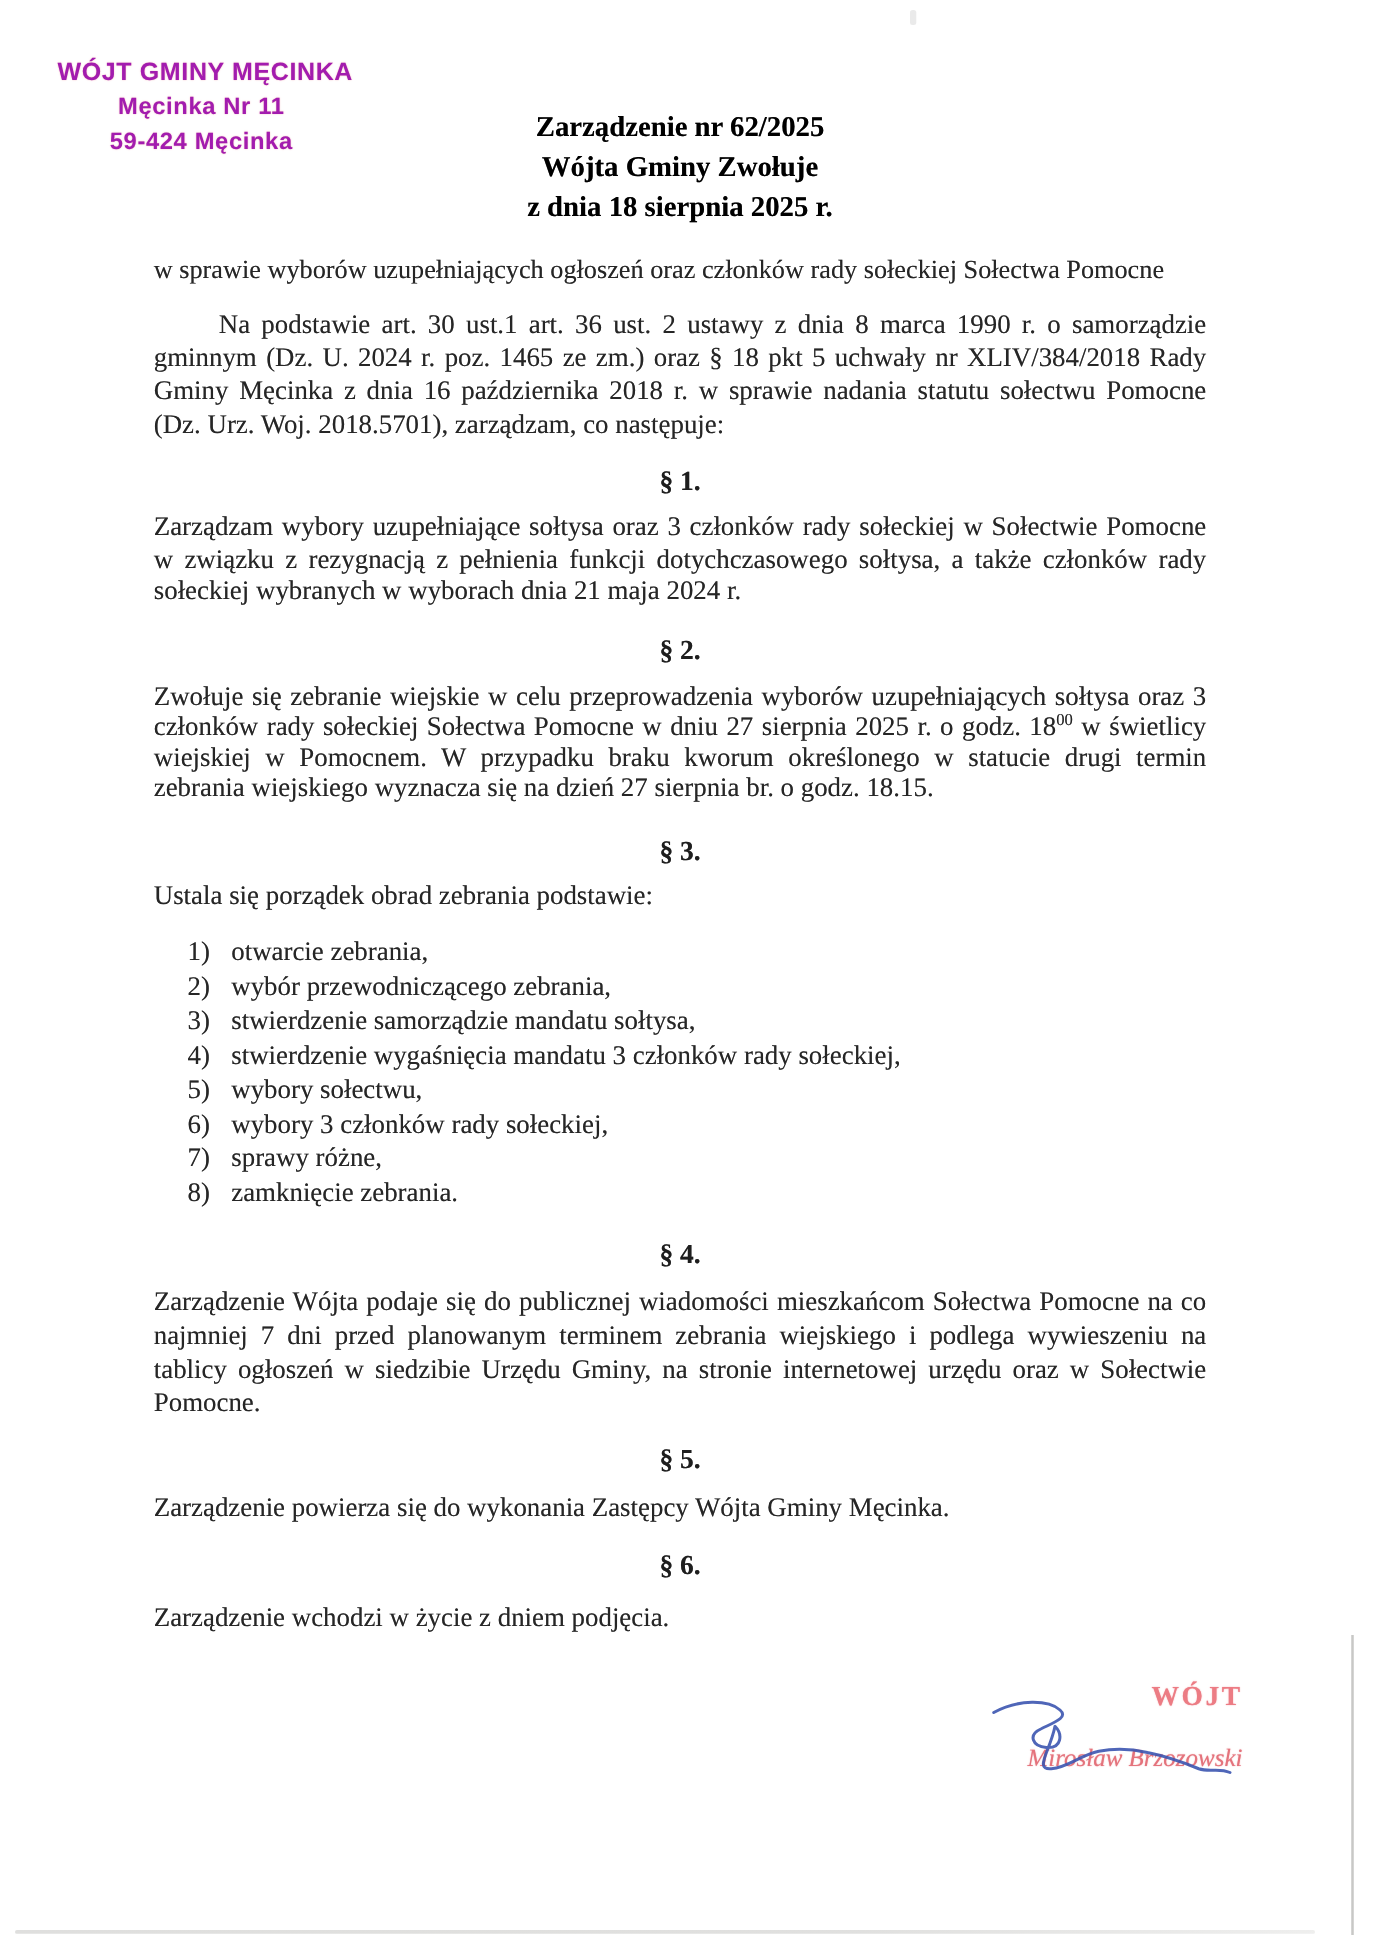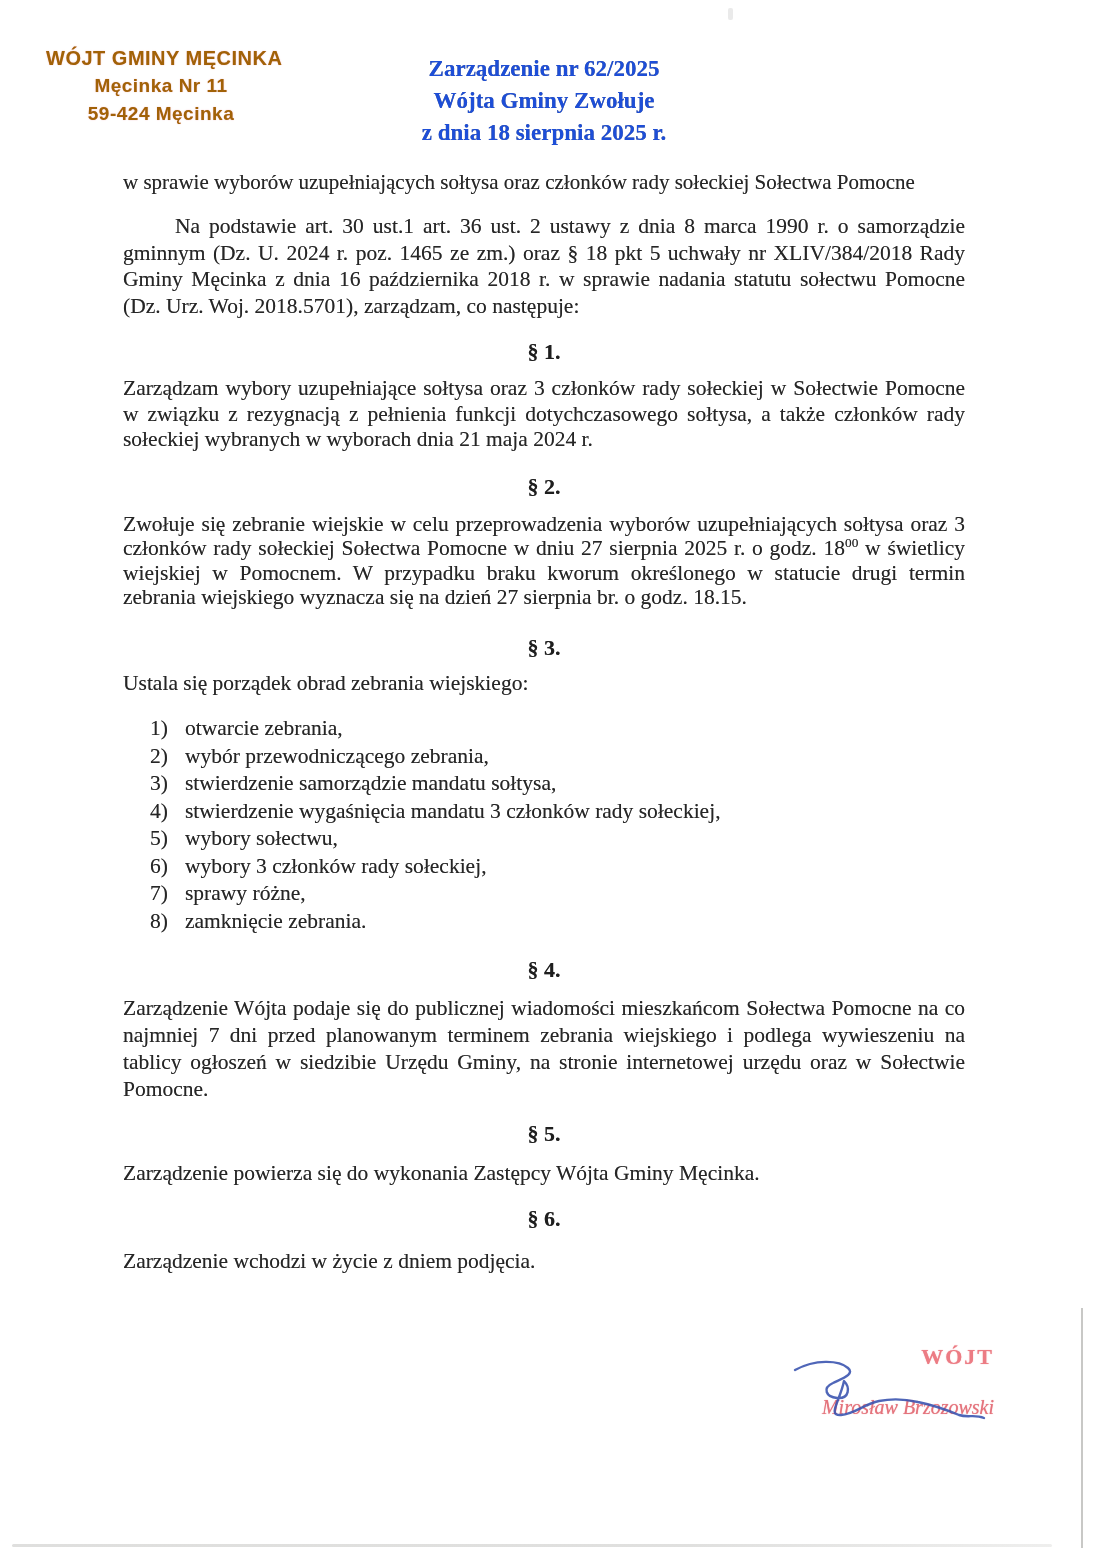--- a/index.html
+++ b/index.html
@@ -20,44 +20,44 @@
   }
   
   .header-stamp {
     position: absolute;
     left: 46px;
     top: 44px;
     width: 230px;
     text-align: center;
     font-family: "Liberation Sans", "DejaVu Sans", sans-serif;
     font-weight: bold;
-    color: #a16207;
+    color: #a21caf;
     text-shadow: 0 0 1.2px rgba(238, 142, 152, 0.75);
     line-height: 28px;
     letter-spacing: 0.5px;
     user-select: none;
   }
   .header-stamp .st-line1 { font-size: 20px; white-space: nowrap; }
   .header-stamp .st-line2 { font-size: 19px; }
   .header-stamp .st-line3 { font-size: 19px; }
 
   
   .content {
     position: absolute;
     left: 123px;
     top: 0;
     width: 842px;
   }
   .doc-title {
-    margin-top: 53px;
+    margin-top: 86px;
     text-align: center;
     font-weight: bold;
     font-size: 23px;
     line-height: 32px;
-    color: #1d4ed8;
+    color: #000000;
     text-shadow: 0 0 0.5px rgba(30,30,30,0.6);
   }
   .subject {
     margin: 20px 0 0 0;
     font-size: 21px;
     line-height: 26px;
     white-space: nowrap;
     text-shadow: 0 0 0.5px rgba(40,40,40,0.5);
   }
   .preamble {
@@ -194,32 +194,32 @@
   <div class="scan-top-mark"></div>
 
   <div class="content">
 
     <div class="doc-title">
       <div>Zarządzenie nr 62/2025</div>
       <div>Wójta Gminy Zwołuje</div>
       <div>z dnia 18 sierpnia 2025 r.</div>
     </div>
 
-    <p class="subject">w sprawie wyborów uzupełniających sołtysa oraz członków rady sołeckiej Sołectwa Pomocne</p>
+    <p class="subject">w sprawie wyborów uzupełniających ogłoszeń oraz członków rady sołeckiej Sołectwa Pomocne</p>
 
     <p class="preamble">Na podstawie art. 30 ust.1 art. 36 ust. 2 ustawy z dnia 8 marca 1990 r. o samorządzie gminnym (Dz. U. 2024 r. poz. 1465 ze zm.) oraz § 18 pkt 5 uchwały nr XLIV/384/2018 Rady Gminy Męcinka z dnia 16 października 2018 r. w sprawie nadania statutu sołectwu Pomocne (Dz. Urz. Woj. 2018.5701), zarządzam, co następuje:</p>
 
     <div class="sec-head gap-s1-head">§ 1.</div>
     <p class="para gap-s1-para">Zarządzam wybory uzupełniające sołtysa oraz 3 członków rady sołeckiej w Sołectwie Pomocne w związku z rezygnacją z pełnienia funkcji dotychczasowego sołtysa, a także członków rady sołeckiej wybranych w wyborach dnia 21 maja 2024 r.</p>
 
     <div class="sec-head gap-s2-head">§ 2.</div>
     <p class="para gap-s2-para"><span>Zwołuje się zebranie wiejskie w celu przeprowadzenia wyborów uzupełniających sołtysa oraz 3 członków rady sołeckiej Sołectwa Pomocne w dniu 27 sierpnia 2025 r. o godz. 18</span><sup>00</sup><span> w świetlicy wiejskiej w Pomocnem. W przypadku braku kworum określonego w statucie drugi termin zebrania wiejskiego wyznacza się na dzień 27 sierpnia br. o godz. 18.15.</span></p>
 
     <div class="sec-head gap-s3-head">§ 3.</div>
-    <p class="para single gap-s3-intro">Ustala się porządek obrad zebrania wiejskiego:</p>
+    <p class="para single gap-s3-intro">Ustala się porządek obrad zebrania podstawie:</p>
 
     <div class="agenda">
       <div class="agenda-row">
           <span class="agenda-num">1)</span>
           <span>otwarcie zebrania,</span>
         </div>
       <div class="agenda-row">
           <span class="agenda-num">2)</span>
           <span>wybór przewodniczącego zebrania,</span>
         </div>

